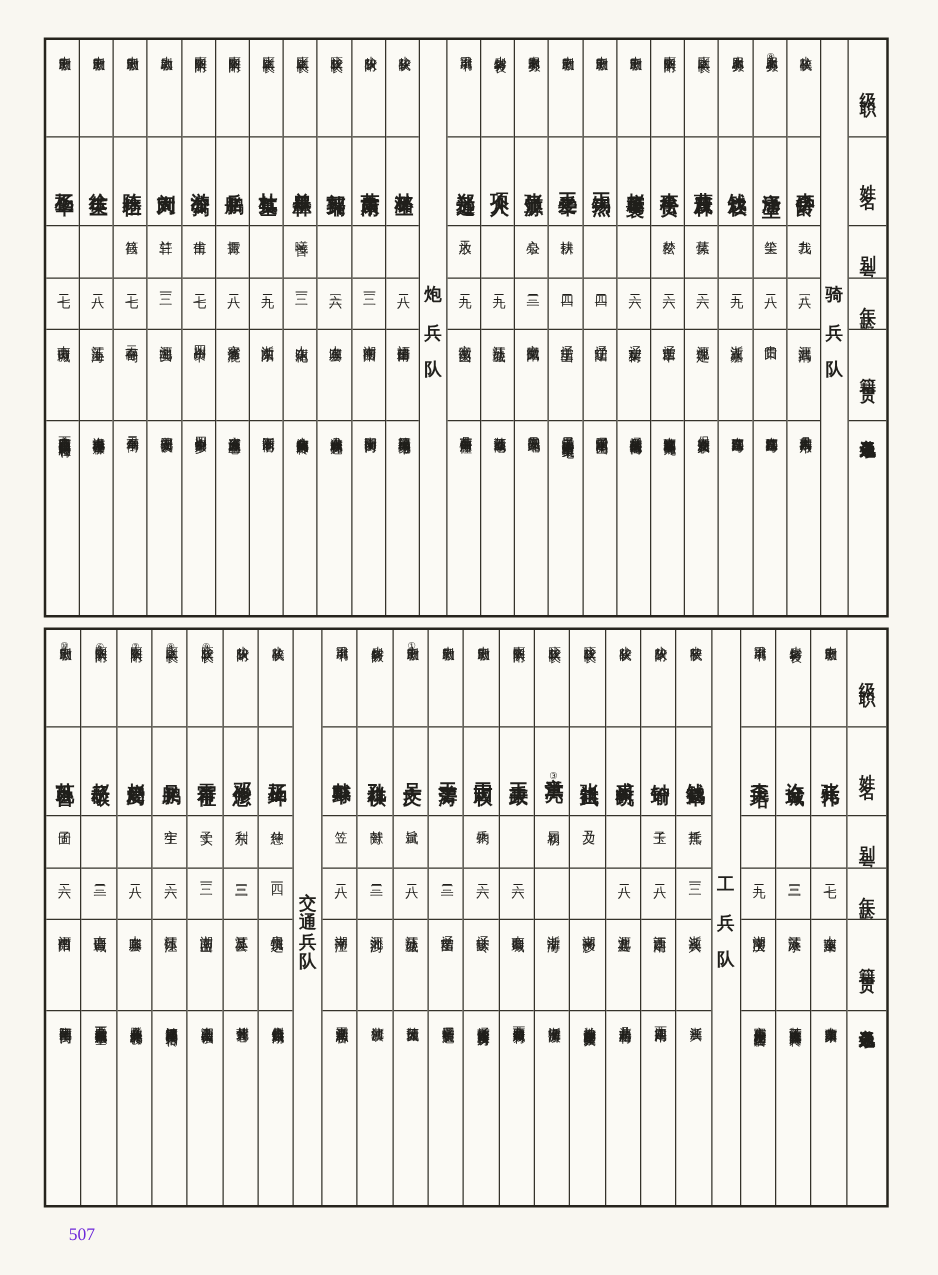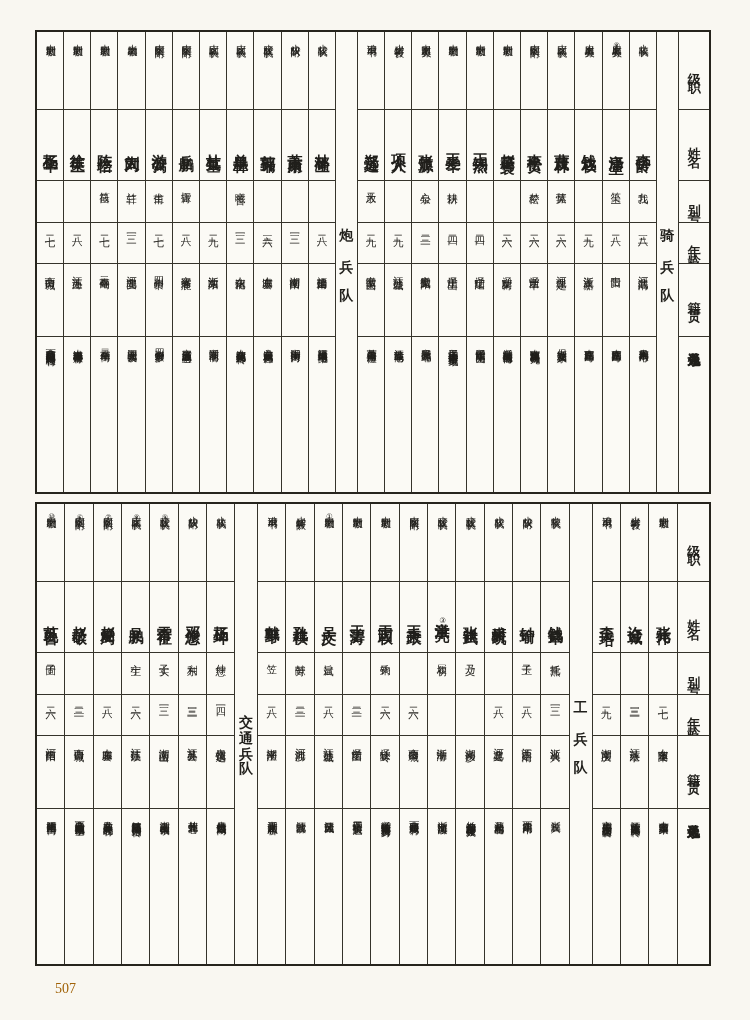--- a/index.html
+++ b/index.html
@@ -43,21 +43,21 @@
   .unit-cell{height:100%;align-items:center;}
   .unit-t{font-size:14px;font-weight:700;}
   .unit-t.len3{letter-spacing:30px;}
   .unit-t.len4{letter-spacing:16px;}
   .hdrc{align-items:center;padding-top:0;}
   .hdr-t{font-size:13px;font-weight:700;}
   .hdr-t.len2{letter-spacing:8px;}
   .page-number{
     position:absolute;left:55px;top:981px;
     font-family:"Liberation Serif","DejaVu Serif",serif;
-    font-size:14px;color:#a16207;
+    font-size:14px;color:#6d28d9;
   }
 </style>
 </head>
 <body>
 
 <div class="sheet">
   <div class="tablewrap">
     <div class="half">
         <div class="col header-col">
           <div class="cell c-rank hdrc">

